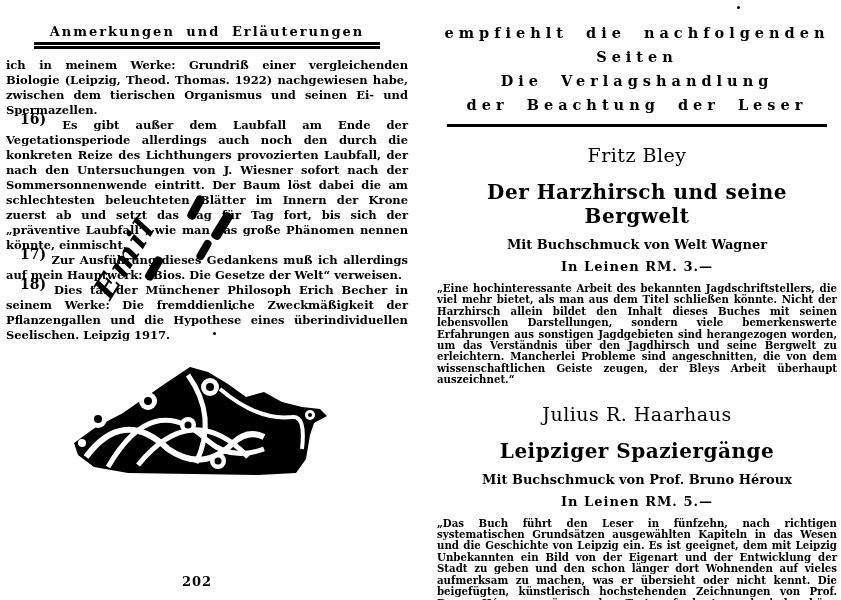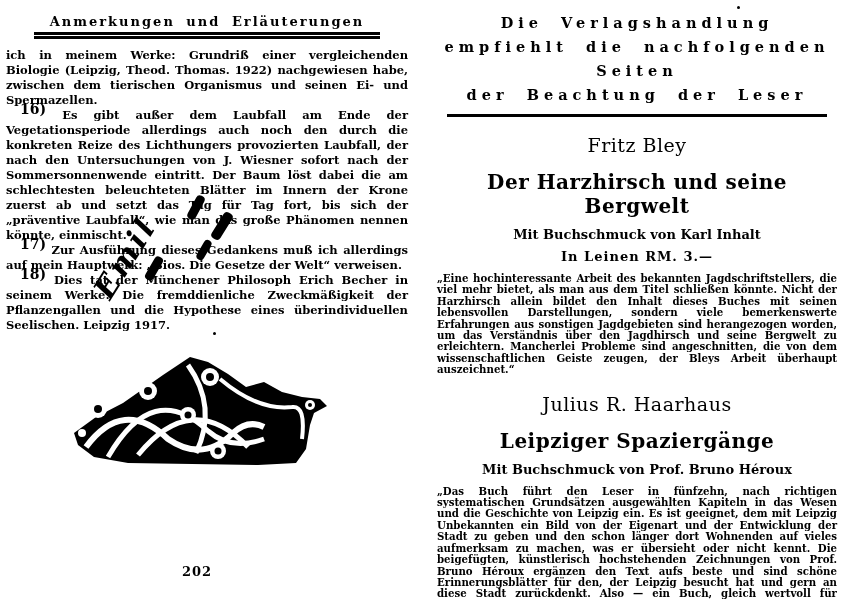--- a/index.html
+++ b/index.html
@@ -2,21 +2,21 @@
 <html><head>
 <meta charset="utf-8">
 <style>
   html,body{margin:0;padding:0;}
   body{
     width:841px;height:600px;position:relative;overflow:hidden;
     background:#ffffff;color:#000;
     font-family:"DejaVu Serif","Liberation Serif",serif;
     -webkit-font-smoothing:none;
   }
-  .page{position:absolute;top:6px;}
+  .page{position:absolute;top:16px;}
   
   .page-left{left:6px;width:402px;}
   .running-head{
     margin:8px 30px 0 30px;text-align:center;
     font-size:13px;font-weight:bold;letter-spacing:2px;word-spacing:5px;
   }
   .head-rule{margin:3px 28px 0 28px;}
   .head-rule .bar1{height:3px;background:#000;}
   .head-rule .bar2{height:3px;background:#000;margin-top:1px;}
   .body-text{
@@ -114,36 +114,37 @@
 <div class="stroke-blob blob3"></div>
 <div class="stroke-blob blob4"></div>
 
 <div class="speck speck1"></div>
 <div class="speck speck2"></div>
 <div class="speck speck3"></div>
 
 <div class="page page-right">
 
   <div class="vh-header">
+    <div>empfiehlt die nachfolgenden Seiten</div>
     <div>Die Verlagshandlung</div>
-    <div>empfiehlt die nachfolgenden Seiten</div>
     <div>der Beachtung der Leser</div>
   </div>
 
   <div class="rule"></div>
 
   <div>
     <div class="ad-author">Fritz Bley</div>
     <div class="ad-title">Der Harzhirsch und seine Bergwelt</div>
-    <div class="ad-subtitle">Mit Buchschmuck von Karl Inhalt</div>
+    <div class="ad-subtitle">Mit Buchschmuck von Welt Wagner</div>
     <div class="ad-price">In Leinen RM. 3.—</div>
     <div class="ad-blurb">„Eine hochinteressante Arbeit des bekannten Jagdschriftstellers, die viel mehr bietet, als man aus dem Titel schließen könnte. Nicht der Harzhirsch allein bildet den Inhalt dieses Buches mit seinen lebensvollen Darstellungen, sondern viele bemerkenswerte Erfahrungen aus sonstigen Jagdgebieten sind herangezogen worden, um das Verständnis über den Jagdhirsch und seine Bergwelt zu erleichtern. Mancherlei Probleme sind angeschnitten, die von dem wissenschaftlichen Geiste zeugen, der Bleys Arbeit überhaupt auszeichnet.“</div>
   </div>
 
   <div>
     <div class="ad-author">Julius R. Haarhaus</div>
     <div class="ad-title">Leipziger Spaziergänge</div>
     <div class="ad-subtitle">Mit Buchschmuck von Prof. Bruno Héroux</div>
+    <div class="ad-price">In Leinen RM. 5.—</div>
     <div class="ad-blurb">„Das Buch führt den Leser in fünfzehn, nach richtigen systematischen Grundsätzen ausgewählten Kapiteln in das Wesen und die Geschichte von Leipzig ein. Es ist geeignet, dem mit Leipzig Unbekannten ein Bild von der Eigenart und der Entwicklung der Stadt zu geben und den schon länger dort Wohnenden auf vieles aufmerksam zu machen, was er übersieht oder nicht kennt. Die beigefügten, künstlerisch hochstehenden Zeichnungen von Prof. Bruno Héroux ergänzen den Text aufs beste und sind schöne Erinnerungsblätter für den, der Leipzig besucht hat und gern an diese Stadt zurückdenkt. Also — ein Buch, gleich wertvoll für Einheimische und Fremde.“</div>
 
   </div>
 
 </div>
 
 </body></html>

